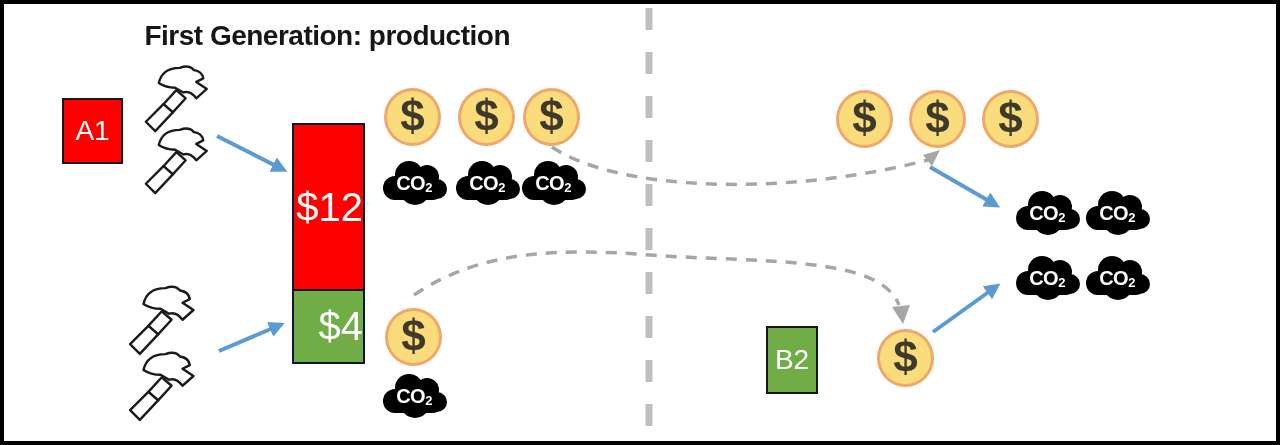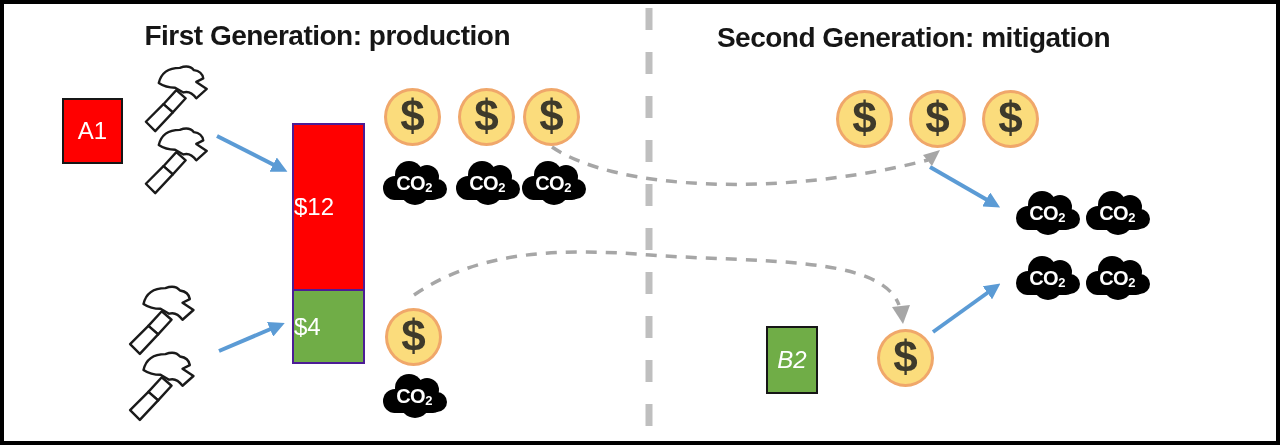--- a/index.html
+++ b/index.html
@@ -1,25 +1,25 @@
 <!DOCTYPE html>
 <html><head>
 <meta charset="utf-8">
 <style>
   html,body{margin:0;padding:0;background:#ffffff;font-family:"Liberation Sans",sans-serif;}
   #canvas{position:relative;width:1280px;height:445px;background:#ffffff;overflow:hidden;}
   .frame{position:absolute;inset:0;border:4px solid #000;pointer-events:none;z-index:30;}
   .panel-title{position:absolute;font-weight:700;font-size:28px;color:#161616;text-align:right;letter-spacing:-0.5px;}
   .square{position:absolute;border:2px solid #161616;display:flex;align-items:center;justify-content:center;
-          color:#fff;font-size:24px;line-height:1;z-index:5;}
+          color:#fff;font-size:28px;line-height:1;z-index:5;}
   .sq-red{background:#FF0000;}
   .sq-green{background:#70AD47;}
   .bar{position:absolute;left:292px;top:123px;width:73px;z-index:4;}
-  .bar-seg{width:100%;border:2px solid #4c1d95;box-sizing:border-box;display:flex;align-items:center;justify-content:flex-start;
-           color:#fff;font-size:24px;}
+  .bar-seg{width:100%;border:2px solid #0f172a;box-sizing:border-box;display:flex;align-items:center;justify-content:flex-end;
+           color:#fff;font-size:40px;}
   .bar-seg-top{height:168px;background:#FF0000;}
   .bar-seg-bottom{height:75px;background:#70AD47;margin-top:-2px;}
   .coin{position:absolute;width:57px;height:58px;border-radius:50%;background:#FBDC7C;border:3px solid #F0A76A;
         box-sizing:border-box;display:flex;align-items:center;justify-content:center;z-index:6;
         color:#3E3A2B;font-size:44px;font-weight:700;line-height:1;padding-bottom:3px;}
   .cloud{position:absolute;width:66px;height:44px;z-index:7;}
   .cloud svg{position:absolute;inset:0;}
   .cloud-label{position:absolute;inset:0;display:flex;align-items:center;justify-content:center;
                color:#fff;font-weight:700;font-size:20px;line-height:1;letter-spacing:-0.5px;}
   .cloud-label sub{font-size:13px;line-height:1;vertical-align:baseline;position:relative;top:4px;}
@@ -59,26 +59,25 @@
     <path d="M933,332 L990,291" stroke="#5B9BD5" stroke-width="4" fill="none" marker-end="url(#blueHead)"></path>
 
     <path d="M552,147 C615,190 780,198 928,160" stroke="#A6A6A6" stroke-width="3.5" fill="none" stroke-dasharray="11 9"></path>
     <polygon points="940,150 932,166 923,155" fill="#A6A6A6"></polygon>
 
     <path d="M414,295 C480,250 560,248 650,255 C760,263 880,255 899,305" stroke="#A6A6A6" stroke-width="3.5" fill="none" stroke-dasharray="11 9"></path>
     <polygon points="903,324 892,307 910,305" fill="#A6A6A6"></polygon>
   </svg>
 
   <div class="panel-title" style="left:100px;top:20px;width:410px;">First Generation: production</div>
-  <div class="panel-title" style="left:700px;top:22px;width:410px;">Second Generation: mitigation</div>
 
   <div class="square sq-red" style="left:62px;top:98px;width:57px;height:62px;">
       <span>A1</span>
     </div>
-  <div class="square sq-green" style="left:766px;top:326px;width:48px;height:64px;font-style:italic;">
+  <div class="square sq-green" style="left:766px;top:326px;width:48px;height:64px;">
       <span>B2</span>
     </div>
 
   <div class="bar">
     <div class="bar-seg bar-seg-top">
       <span>$12</span>
     </div>
     <div class="bar-seg bar-seg-bottom">
       <span>$4</span>
     </div>

